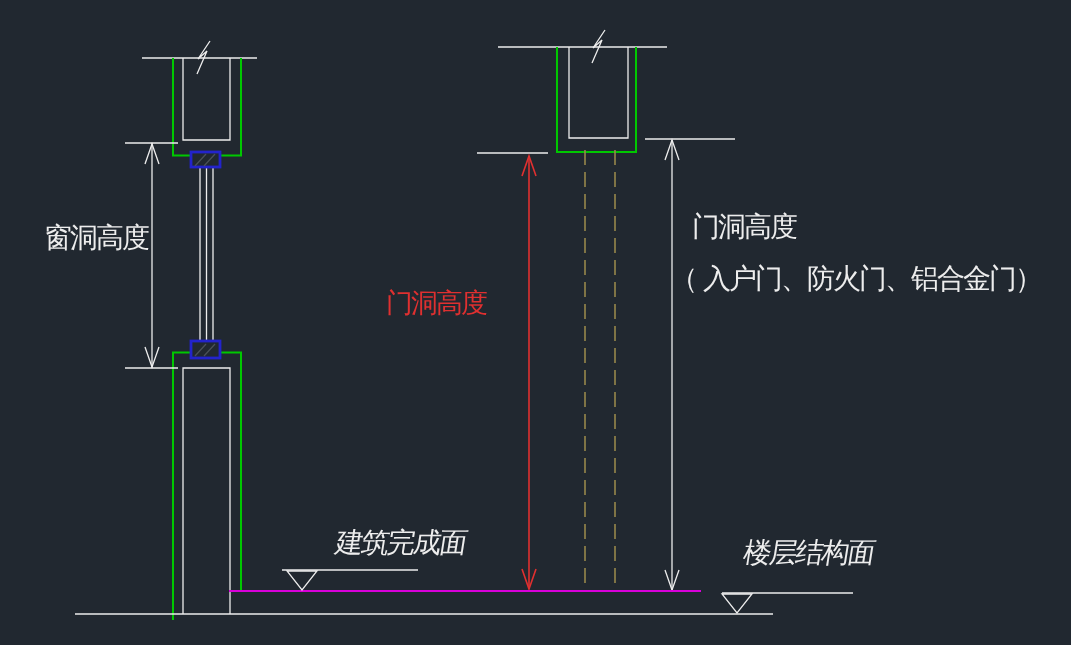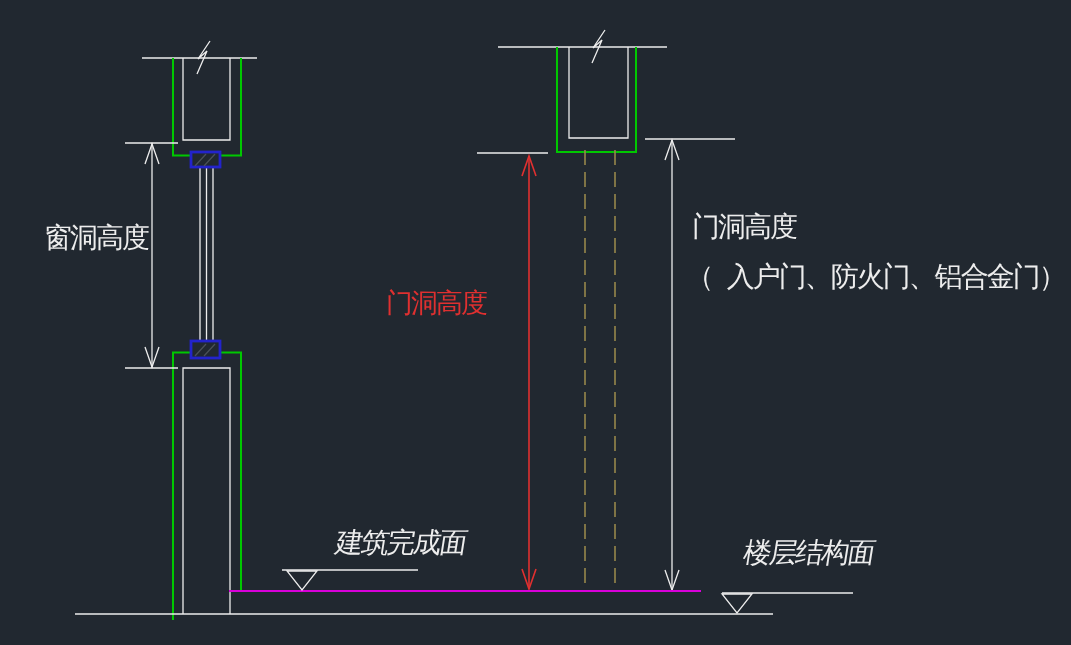--- a/index.html
+++ b/index.html
@@ -93,18 +93,18 @@
     </g>
   </svg>
 
   <div class="cad-label" style="left:44px;top:221px;">窗洞高度</div>
 
   <div class="cad-label red-label" style="left:386px;top:287px;">门洞高度</div>
 
 
   <div class="cad-label" style="left:692px;top:210px;">门洞高度</div>
 
-  <div class="cad-label" style="left:686px;top:262px;font-family:Liberation Mono, monospace;">（ 入户门、防火门、铝合金门）</div>
+  <div class="cad-label" style="left:670px;top:262px;">（ 入户门、防火门、铝合金门）</div>
 
   <div class="cad-label slant" style="left:333px;top:526px;">建筑完成面</div>
 
   <div class="cad-label slant" style="left:741px;top:536px;">楼层结构面</div>
 </div>
 
 </body></html>

